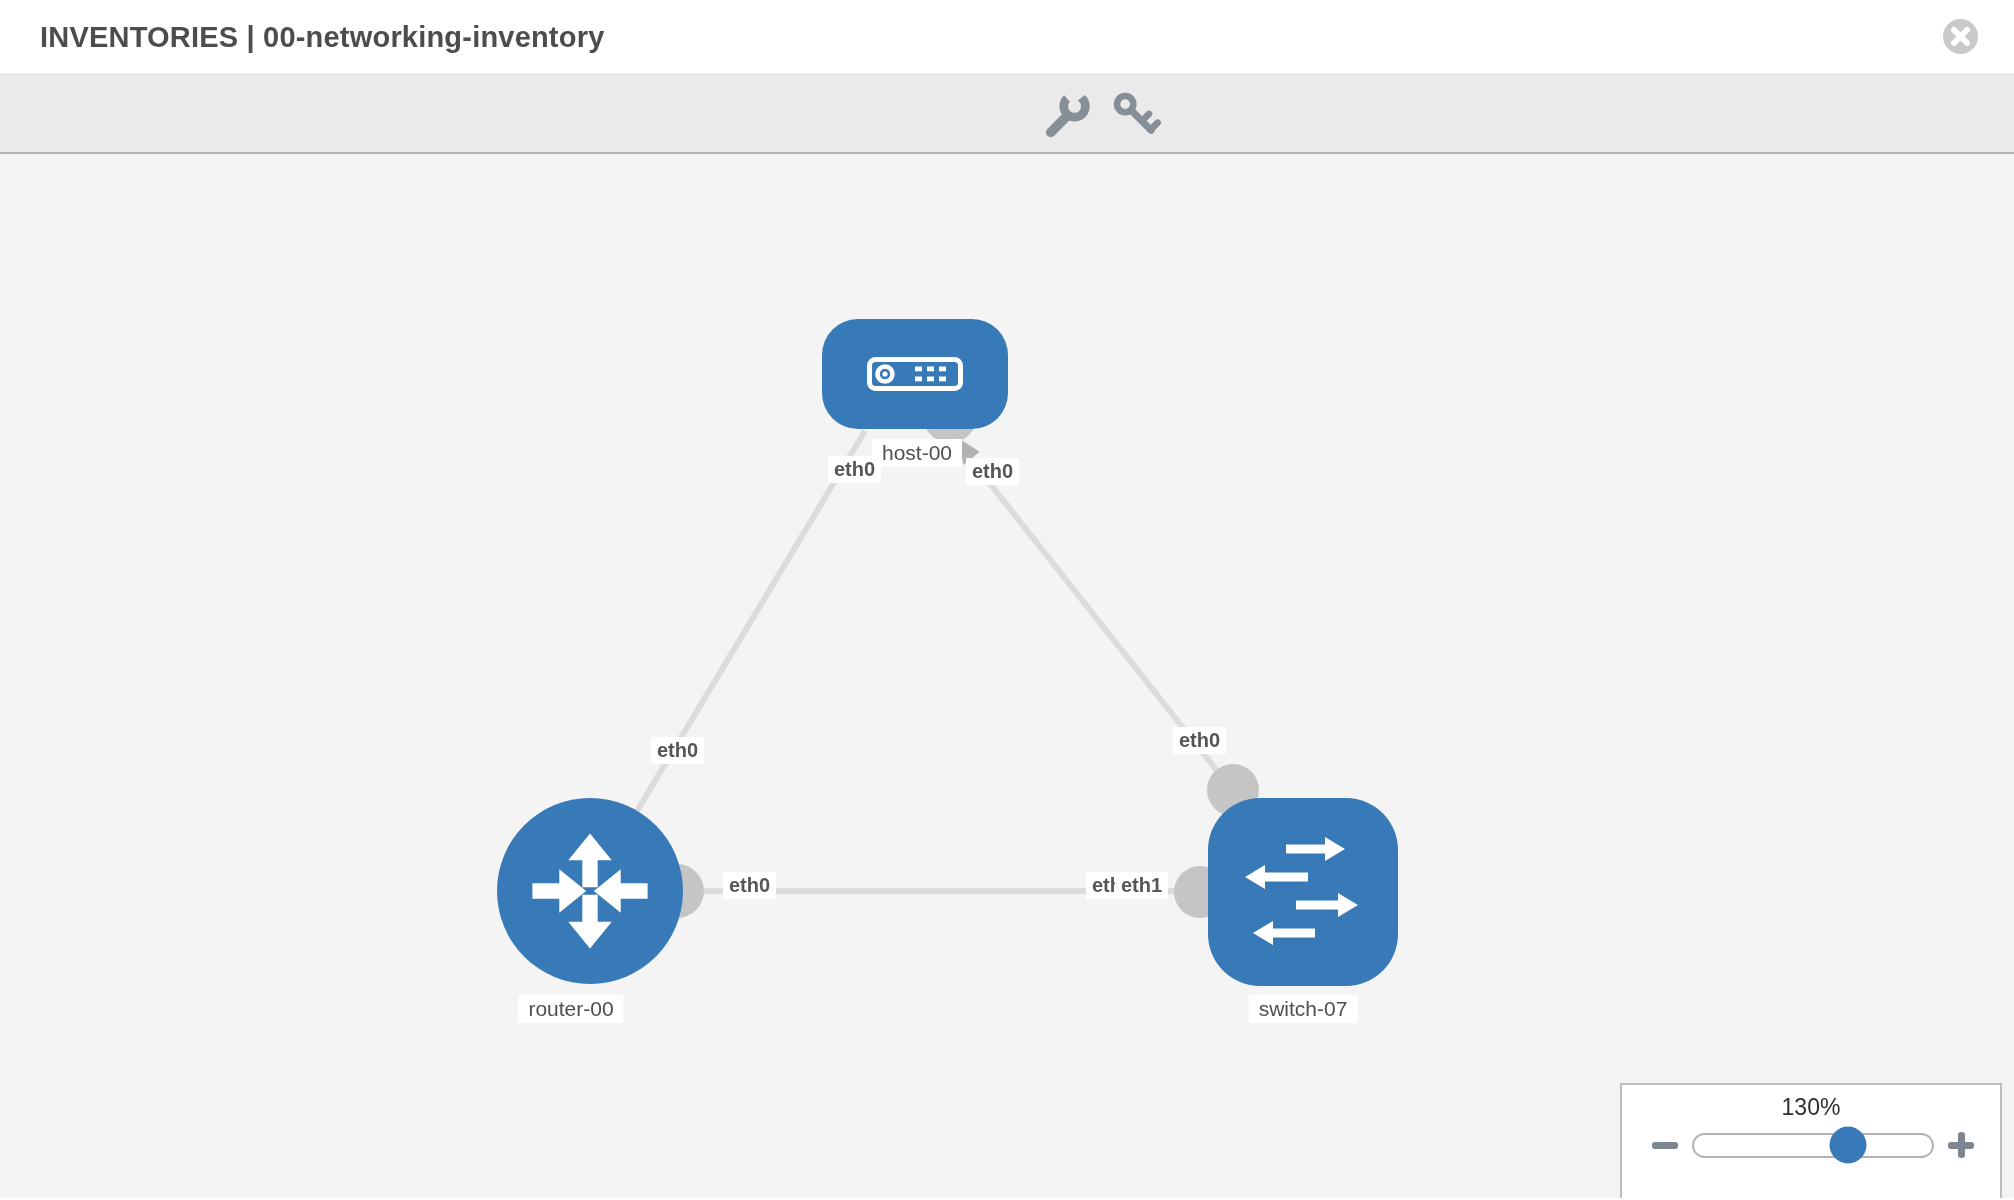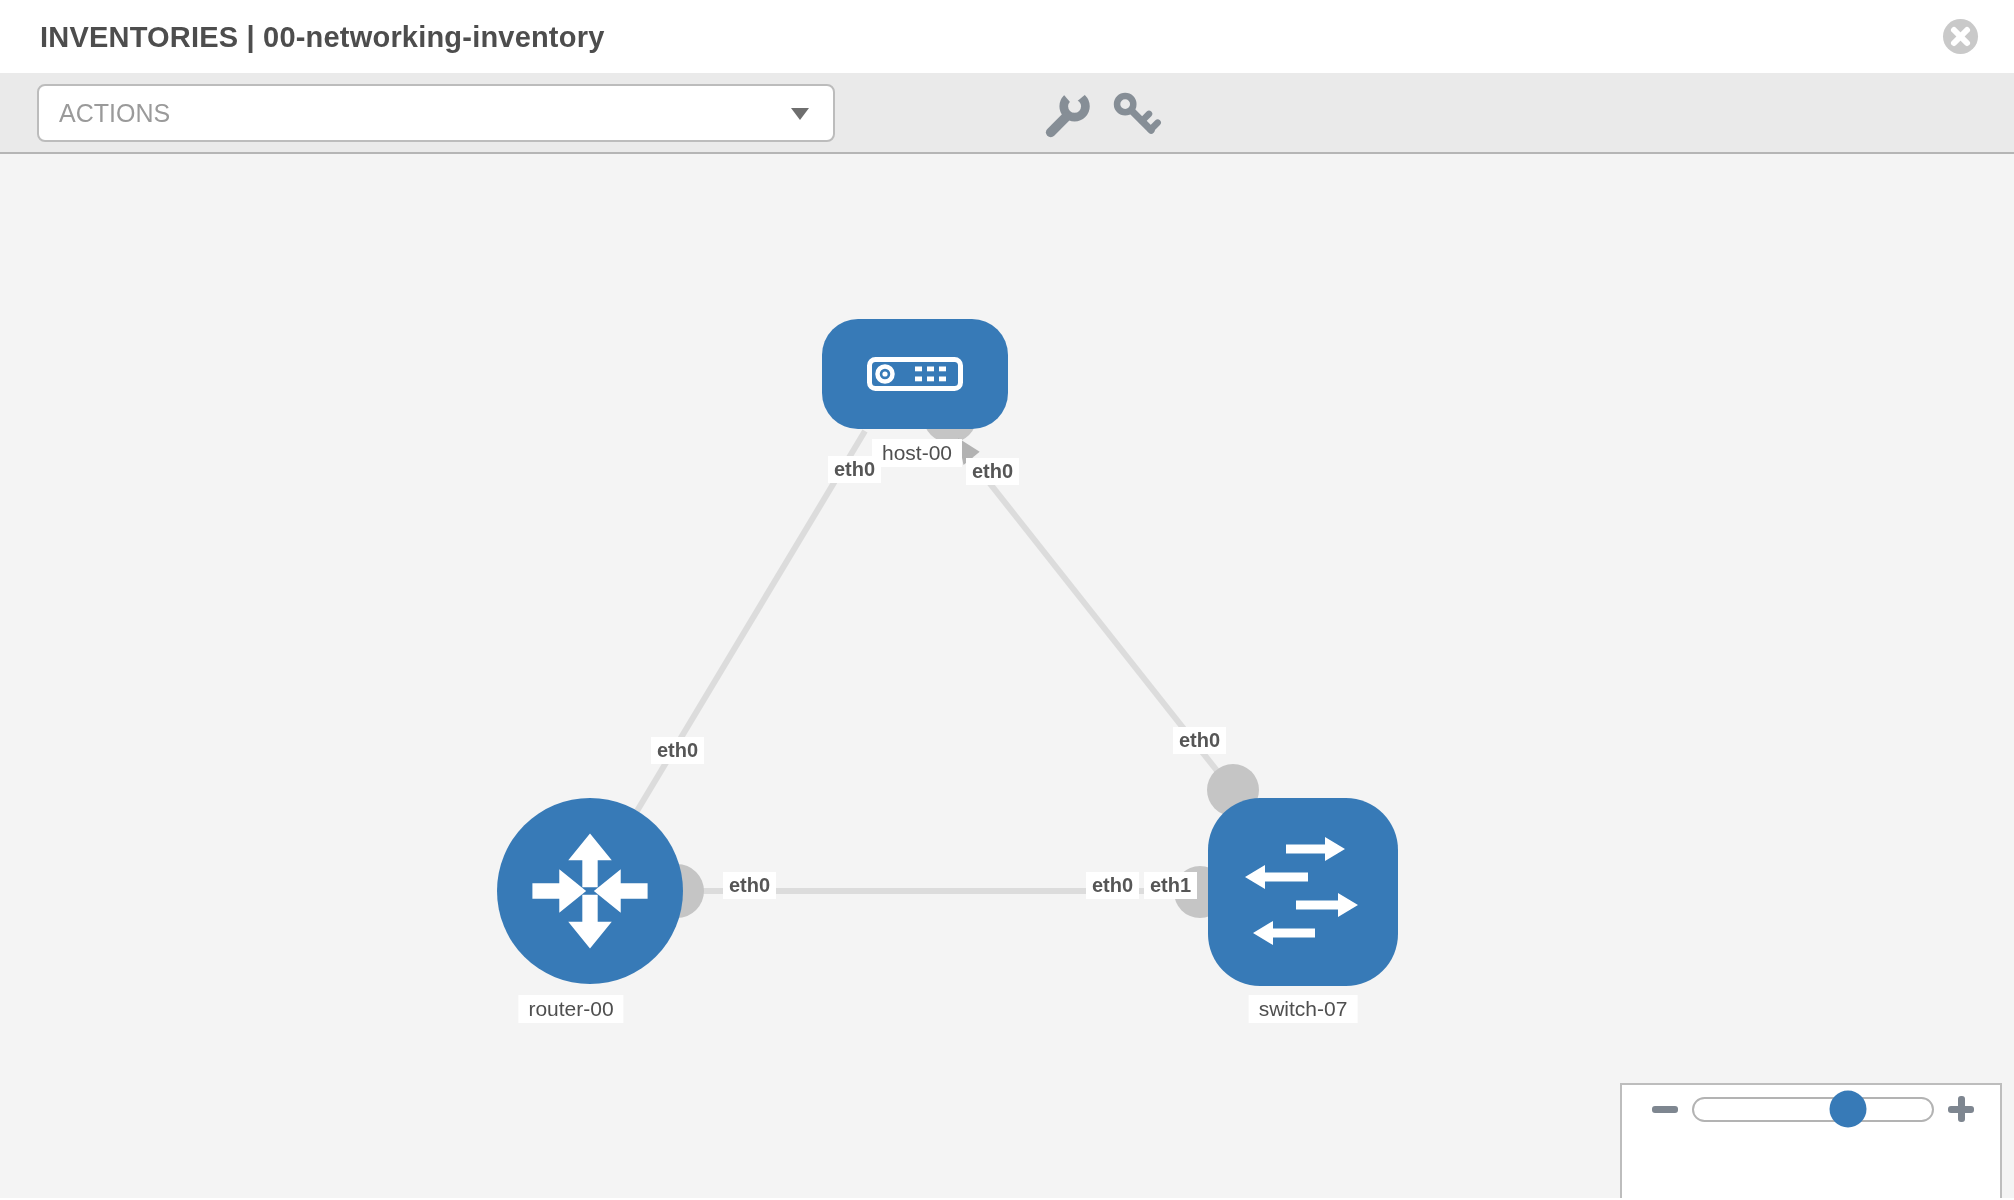--- a/index.html
+++ b/index.html
@@ -47,21 +47,21 @@
   .lbl-switch { left:1303px; top:841px; }
 
   .chip { position:absolute; background:#ffffff; color:#565656; font-size:20px;
     line-height:25px; padding:1px 6px; white-space:nowrap;font-weight:bold; }
   .chip-host-l   { left:828px;  top:302px; }
   .chip-host-r   { left:966px;  top:304px; }
   .chip-rtr-diag { left:651px;  top:583px; }
   .chip-sw-diag  { left:1173px; top:573px; }
   .chip-horiz-l  { left:723px;  top:718px; }
   .chip-under    { left:1086px; top:718px; z-index:1; }
-  .chip-over     { left:1144px; top:718px; z-index:2; }
+  .chip-over     { left:1115px; top:718px; z-index:2; }
 
   
   .zoom-panel { position:absolute; left:1620px; top:929px; right:12px; bottom:0;
     background:#ffffff; border:2px solid #bdbdbd; border-bottom:none; }
   .zoom-level { text-align:center; margin-top:9px; font-size:23px; color:#2f2f2f; }
   .zoom-controls { display:flex; align-items:center; margin:11px 26px 0 30px; }
   .zoom-out-icon { width:26px; height:7px; background:#7e8690; border-radius:3px;
     flex:0 0 auto; cursor:pointer; }
   .zoom-track { flex:1; height:25px; border:2px solid #b3b3b3; border-radius:13px;
     margin:0 14px; position:relative; background:#ffffff; cursor:pointer; }
@@ -81,24 +81,20 @@
   <button class="close-btn">
     <svg width="37" height="37" viewBox="0 0 37 37">
       <circle cx="18.5" cy="18.5" r="17.5" fill="#c9c9c9"></circle>
       <line x1="12" y1="12" x2="25" y2="25" stroke="#ffffff" stroke-width="6" stroke-linecap="round"></line>
       <line x1="25" y1="12" x2="12" y2="25" stroke="#ffffff" stroke-width="6" stroke-linecap="round"></line>
     </svg>
   </button>
 </div>
 
 <div class="toolbar">
-  <div class="dropdown dd-actions">
-    <span class="dd-label">ACTIONS</span>
-    <span class="caret"></span>
-  </div>
 
   <button class="tool-btn wrench">
     <svg width="52" height="52" viewBox="0 0 48 48">
       <circle cx="31" cy="16" r="10" fill="none" stroke="#868e96" stroke-width="8"></circle>
       <rect x="23" y="-3" width="15" height="15" fill="#eaeaea" transform="rotate(-40 30 5)"></rect>
       <line x1="9" y1="40" x2="23" y2="26" stroke="#868e96" stroke-width="9" stroke-linecap="round"></line>
     </svg>
   </button>
   <button class="tool-btn key">
     <svg width="52" height="52" viewBox="0 0 48 48">
@@ -171,20 +167,21 @@
 
   <div class="chip chip-host-l">eth0</div>
   <div class="chip chip-host-r">eth0</div>
   <div class="chip chip-rtr-diag">eth0</div>
   <div class="chip chip-sw-diag">eth0</div>
   <div class="chip chip-horiz-l">eth0</div>
   <div class="chip chip-under">eth0</div>
   <div class="chip chip-over">eth1</div>
 
   <div class="zoom-panel">
+    <div class="zoom-level">130%</div>
     <div class="zoom-controls">
       <div class="zoom-out-icon"></div>
       <div class="zoom-track">
         <div class="zoom-knob"></div>
       </div>
       <div class="zoom-in-icon">
         <span class="bar-h"></span>
           <span class="bar-v"></span>
       </div>
     </div>

